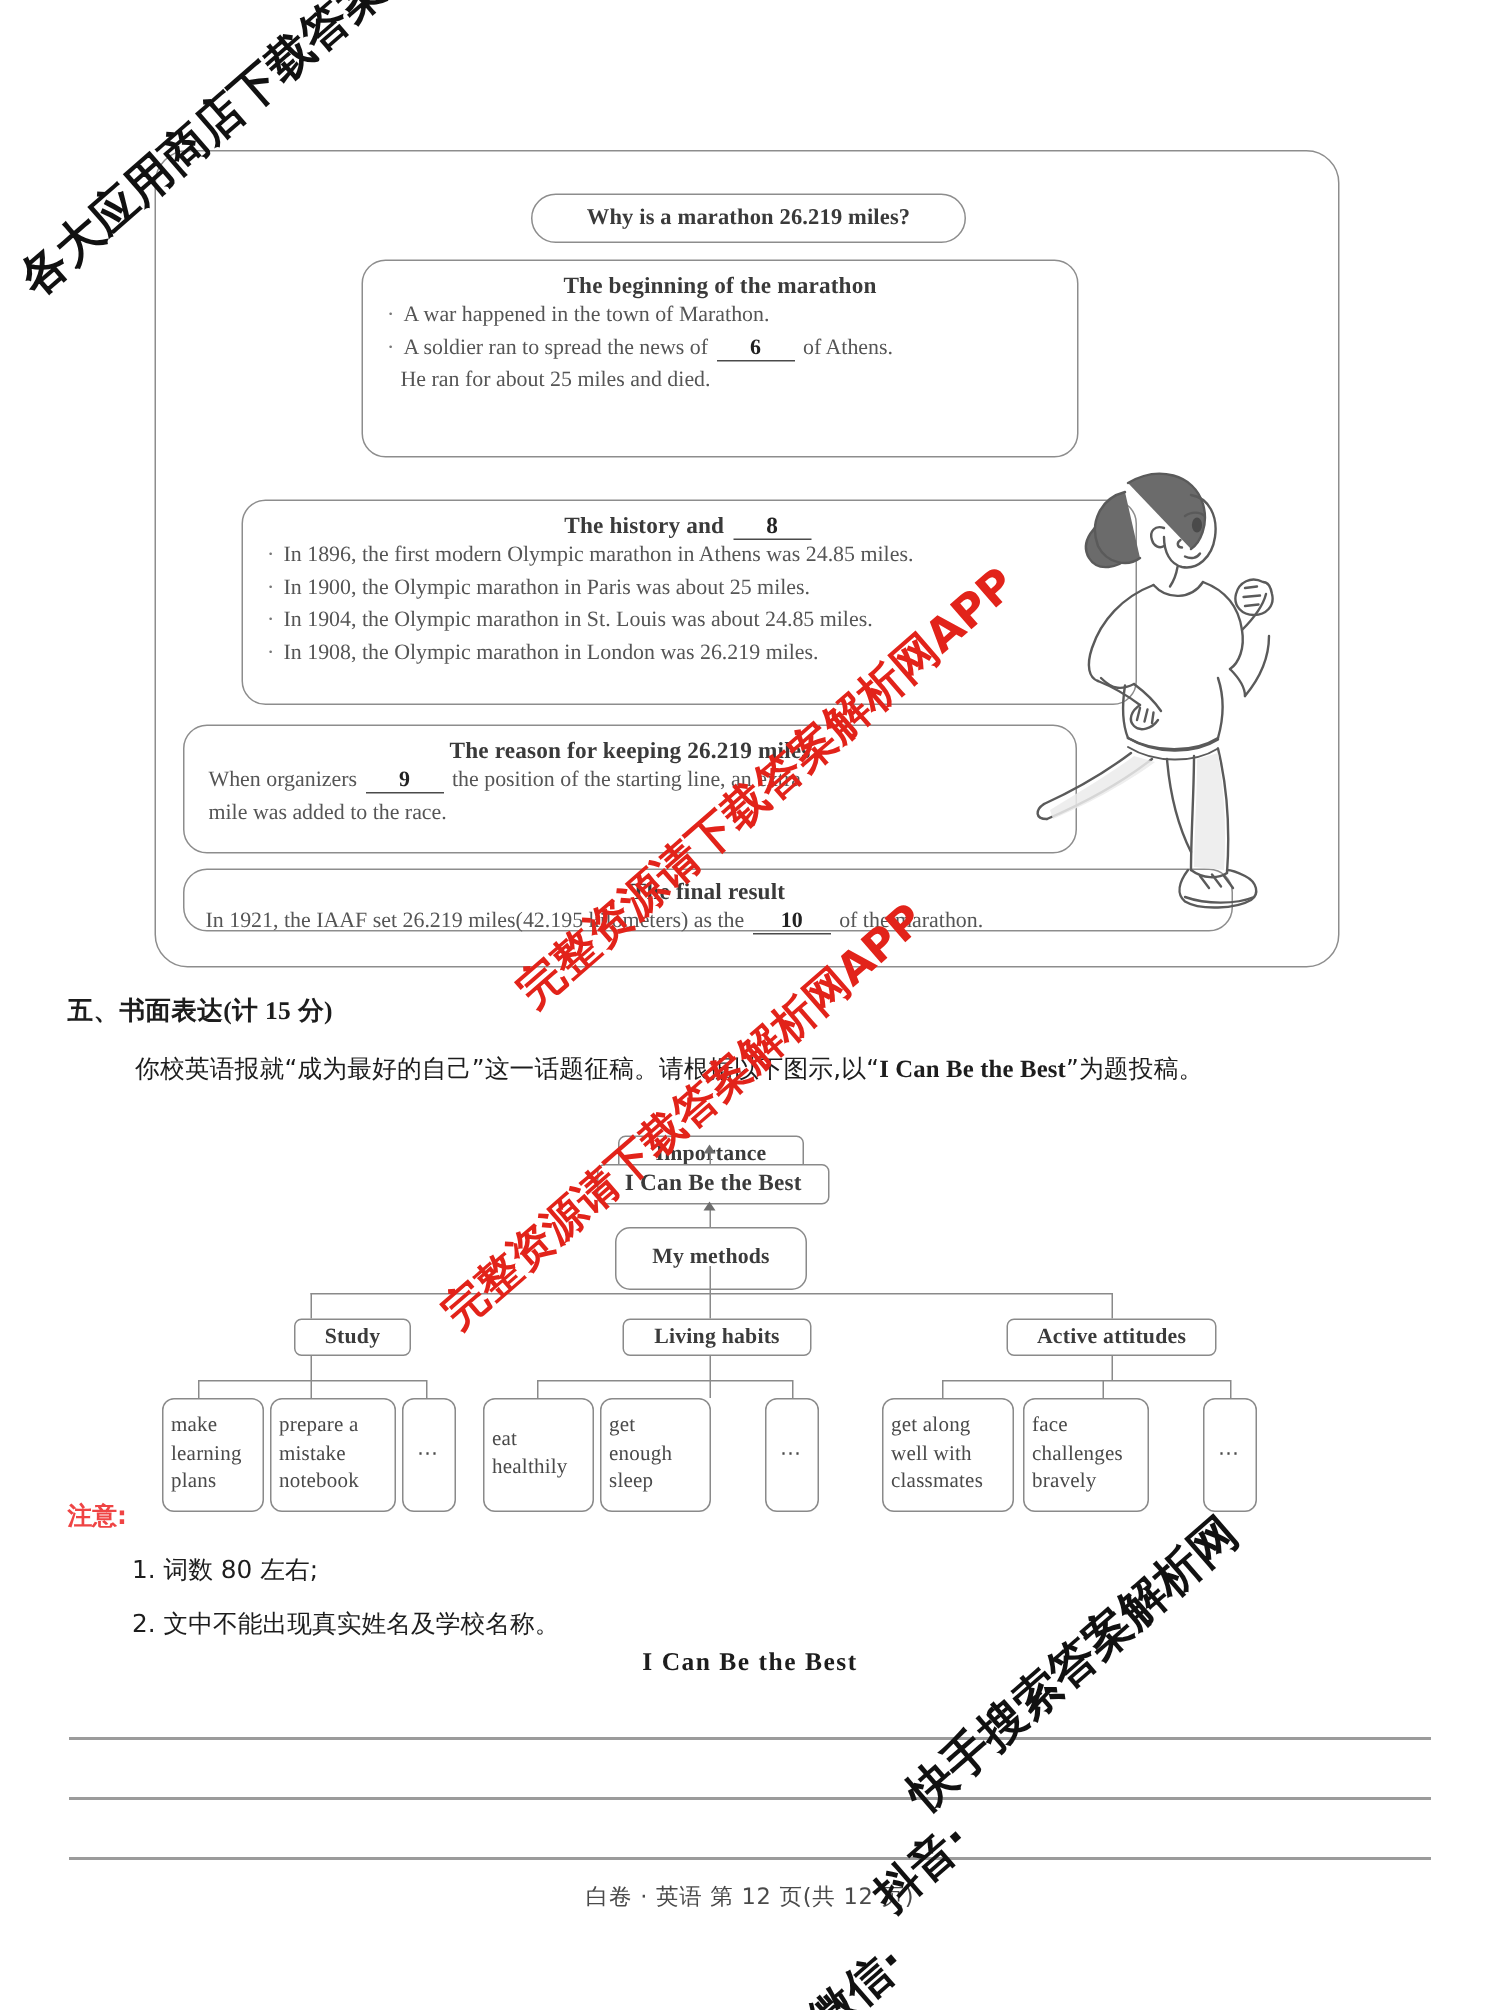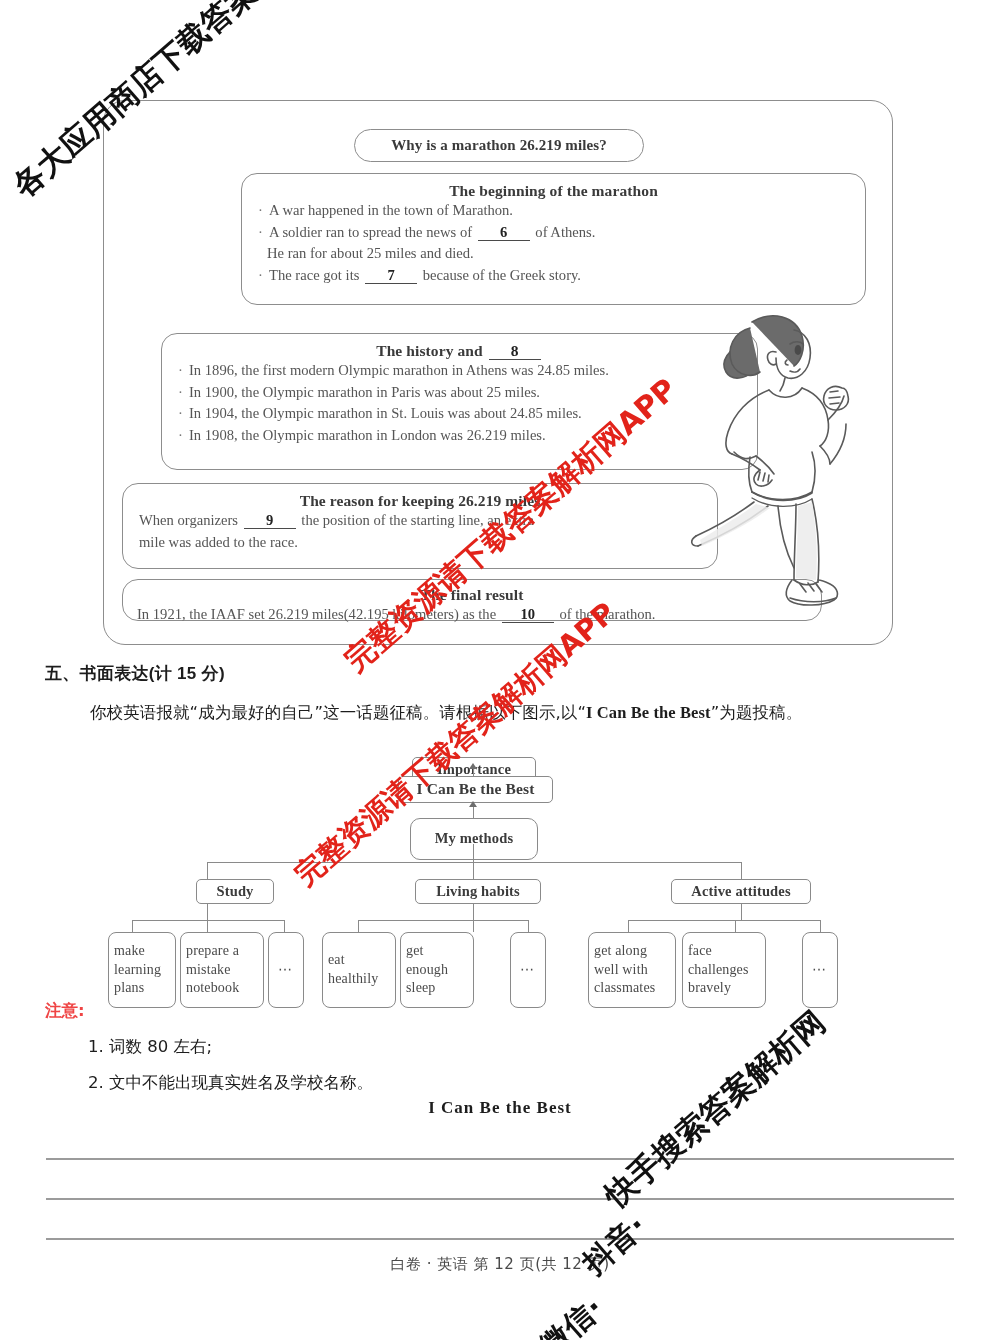--- a/index.html
+++ b/index.html
@@ -77,21 +77,21 @@
     border-radius: 17px;
     display: flex;
     align-items: center;
     justify-content: center;
   }
   #q-banner .bx-title { font-size: 15px; }
 
   #box-beginning {
     left: 137px;
     top: 72px;
-    width: 625px;
+    width: 478px;
     height: 132px;
     padding: 8px 14px 0 14px;
   }
   #box-history {
     left: 57px;
     top: 232px;
     width: 597px;
     height: 137px;
     padding: 8px 14px 0 14px;
   }
@@ -118,21 +118,21 @@
     width: 185px;
     height: 320px;
     pointer-events: none;
   }
 
   
   #sec-heading {
     position: absolute;
     left: 45px;
     top: 662px;
-    font-family: Liberation Sans, sans-serif;
+    font-family: Liberation Serif, serif;
     font-weight: bold;
     font-size: 17px;
     color: #1d1d1d;
     letter-spacing: .3px;
   }
   #sec-prompt {
     position: absolute;
     left: 90px;
     top: 702px;
     width: 890px;
@@ -317,25 +317,20 @@
     <div class="bx-title">The beginning of the marathon</div>
     <div class="bx-line bullet-line">
       <span class="dot">·</span><span>A war happened in the town of Marathon.</span>
     </div>
     <div class="bx-line bullet-line">
       <span class="dot">·</span><span>A soldier ran to spread the news of</span>
       <span class="blank">6</span>
       <span>of Athens.</span>
     </div>
     <div class="bx-line" style="padding-left:11px">He ran for about 25 miles and died.</div>
-    <div class="bx-line bullet-line">
-      <span class="dot">·</span><span>The race got its</span>
-      <span class="blank">7</span>
-      <span>because of the Greek story.</span>
-    </div>
   </div>
 
   <div class="rbox" id="box-history">
     <div class="bx-title">
       <span>The history and</span>
       <span class="blank">8</span>
     </div>
     <div class="bx-line bullet-line">
       <span class="dot">·</span><span>In 1896, the first modern Olympic marathon in Athens was 24.85 miles.</span>
     </div>

